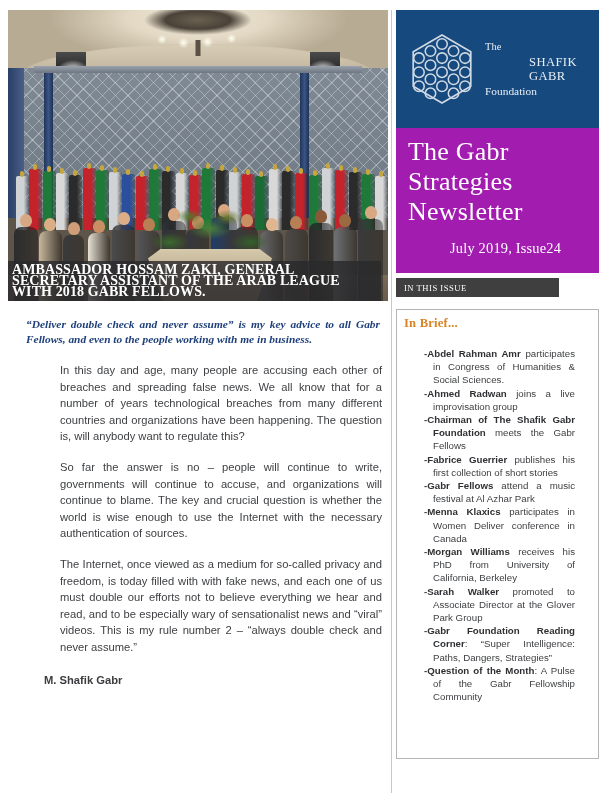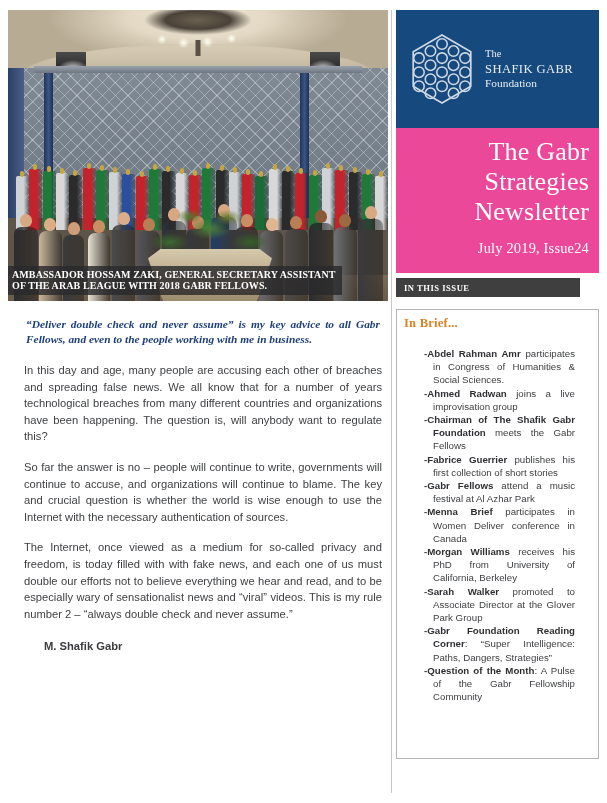--- a/index.html
+++ b/index.html
@@ -183,46 +183,46 @@
   .ph-floor {
     position: absolute;
     left: 0; bottom: 0;
     width: 380px; height: 26px;
     background: linear-gradient(#7a6a58, #6a5b4a);
   }
 
   .photo-caption {
     position: absolute;
     left: 0;
-    bottom: 6px;
-    width: 334px;
+    bottom: 0;
+    width: 373px;
     box-sizing: border-box;
     padding: 3px 4px 4px 4px;
     background: rgba(42,42,44,.82);
     color: #ffffff;
     font-family: "Liberation Serif", serif;
-    font-size: 10px;
+    font-size: 14px;
     font-weight: bold;
     line-height: 11px;
     letter-spacing: .1px;
   }
 
   .pullquote {
     margin: 16px 8px 0 18px;
     color: #1d3f7a;
     font-family: "Liberation Serif", serif;
     font-style: italic;
     font-weight: bold;
     font-size: 11.4px;
     line-height: 14.5px;
     text-align: justify;
   }
 
   .body-text {
-    margin: 16px 6px 0 16px;
+    margin: 16px 6px 0 52px;
     color: #3f4043;
     font-size: 11.2px;
     line-height: 16.6px;
     text-align: justify;
   }
   .body-text p { margin: 0 0 14px 0; }
 
   .signature {
     margin: 18px 0 0 36px;
     color: #3b3c3f;
@@ -263,54 +263,53 @@
     height: 72px;
     flex: 0 0 auto;
   }
   .logo-text {
     margin-left: 11px;
     color: #e8eef5;
     font-family: "Liberation Serif", serif;
     line-height: 14.5px;
   }
   .logo-text .l1 { font-size: 10.5px; }
-  .logo-text .l2 { font-size: 12.6px; letter-spacing: .4px; }
+  .logo-text .l2 { font-size: 12.6px; letter-spacing: .4px; margin-left: 44px; }
   .logo-text .l3 { font-size: 11.4px; }
 
   .title-block {
     width: 203px;
     height: 145px;
-    background: #ec4899;
+    background: #a21caf;
     box-sizing: border-box;
     padding: 9px 10px 0 12px;
     color: #ffffff;
     font-family: "Liberation Serif", serif;
-    text-align: right;
   }
   .title-main {
     font-size: 26px;
     line-height: 30px;
     letter-spacing: .2px;
   }
   .title-issue {
     margin-top: 13px;
     font-size: 14.4px;
     letter-spacing: .2px;
     margin-left: 42px;
   }
 
   .issue-bar {
     margin-top: 5px;
-    width: 184px;
+    width: 163px;
     height: 19px;
     background: #3f3f3f;
     color: #ffffff;
     font-family: "Liberation Serif", serif;
     font-size: 8.6px;
-    font-weight: bold;
+    font-weight: normal;
     letter-spacing: .5px;
     display: flex;
     align-items: center;
     padding-left: 8px;
     box-sizing: border-box;
   }
 
   .brief-box {
     margin-top: 12px;
     width: 203px;
@@ -514,21 +513,21 @@
     <div class="issue-bar">IN THIS ISSUE</div>
 
     <div class="brief-box">
       <div class="brief-title">In Brief...</div>
       <ul class="brief-list" id="brief-list">
           <li><span class="dash">-</span><b>Abdel Rahman Amr</b> participates in Congress of Humanities &amp; Social Sciences.</li>
           <li><span class="dash">-</span><b>Ahmed Radwan</b> joins a live improvisation group</li>
           <li><span class="dash">-</span><b>Chairman of The Shafik Gabr Foundation</b> meets the Gabr Fellows</li>
           <li><span class="dash">-</span><b>Fabrice Guerrier</b> publishes his first collection of short stories</li>
           <li><span class="dash">-</span><b>Gabr Fellows</b> attend a music festival at Al Azhar Park</li>
-          <li><span class="dash">-</span><b>Menna Brief</b> participates in Women Deliver conference in Canada</li>
+          <li><span class="dash">-</span><b>Menna Klaxics</b> participates in Women Deliver conference in Canada</li>
           <li><span class="dash">-</span><b>Morgan Williams</b> receives his PhD from University of California, Berkeley</li>
           <li><span class="dash">-</span><b>Sarah Walker</b> promoted to Associate Director at the Glover Park Group</li>
           <li><span class="dash">-</span><b>Gabr Foundation Reading Corner</b>: “Super Intelligence: Paths, Dangers, Strategies”</li>
           <li><span class="dash">-</span><b>Question of the Month</b>: A Pulse of the Gabr Fellowship Community</li>
         </ul>
     </div>
 
   </div>
 </div>
 

